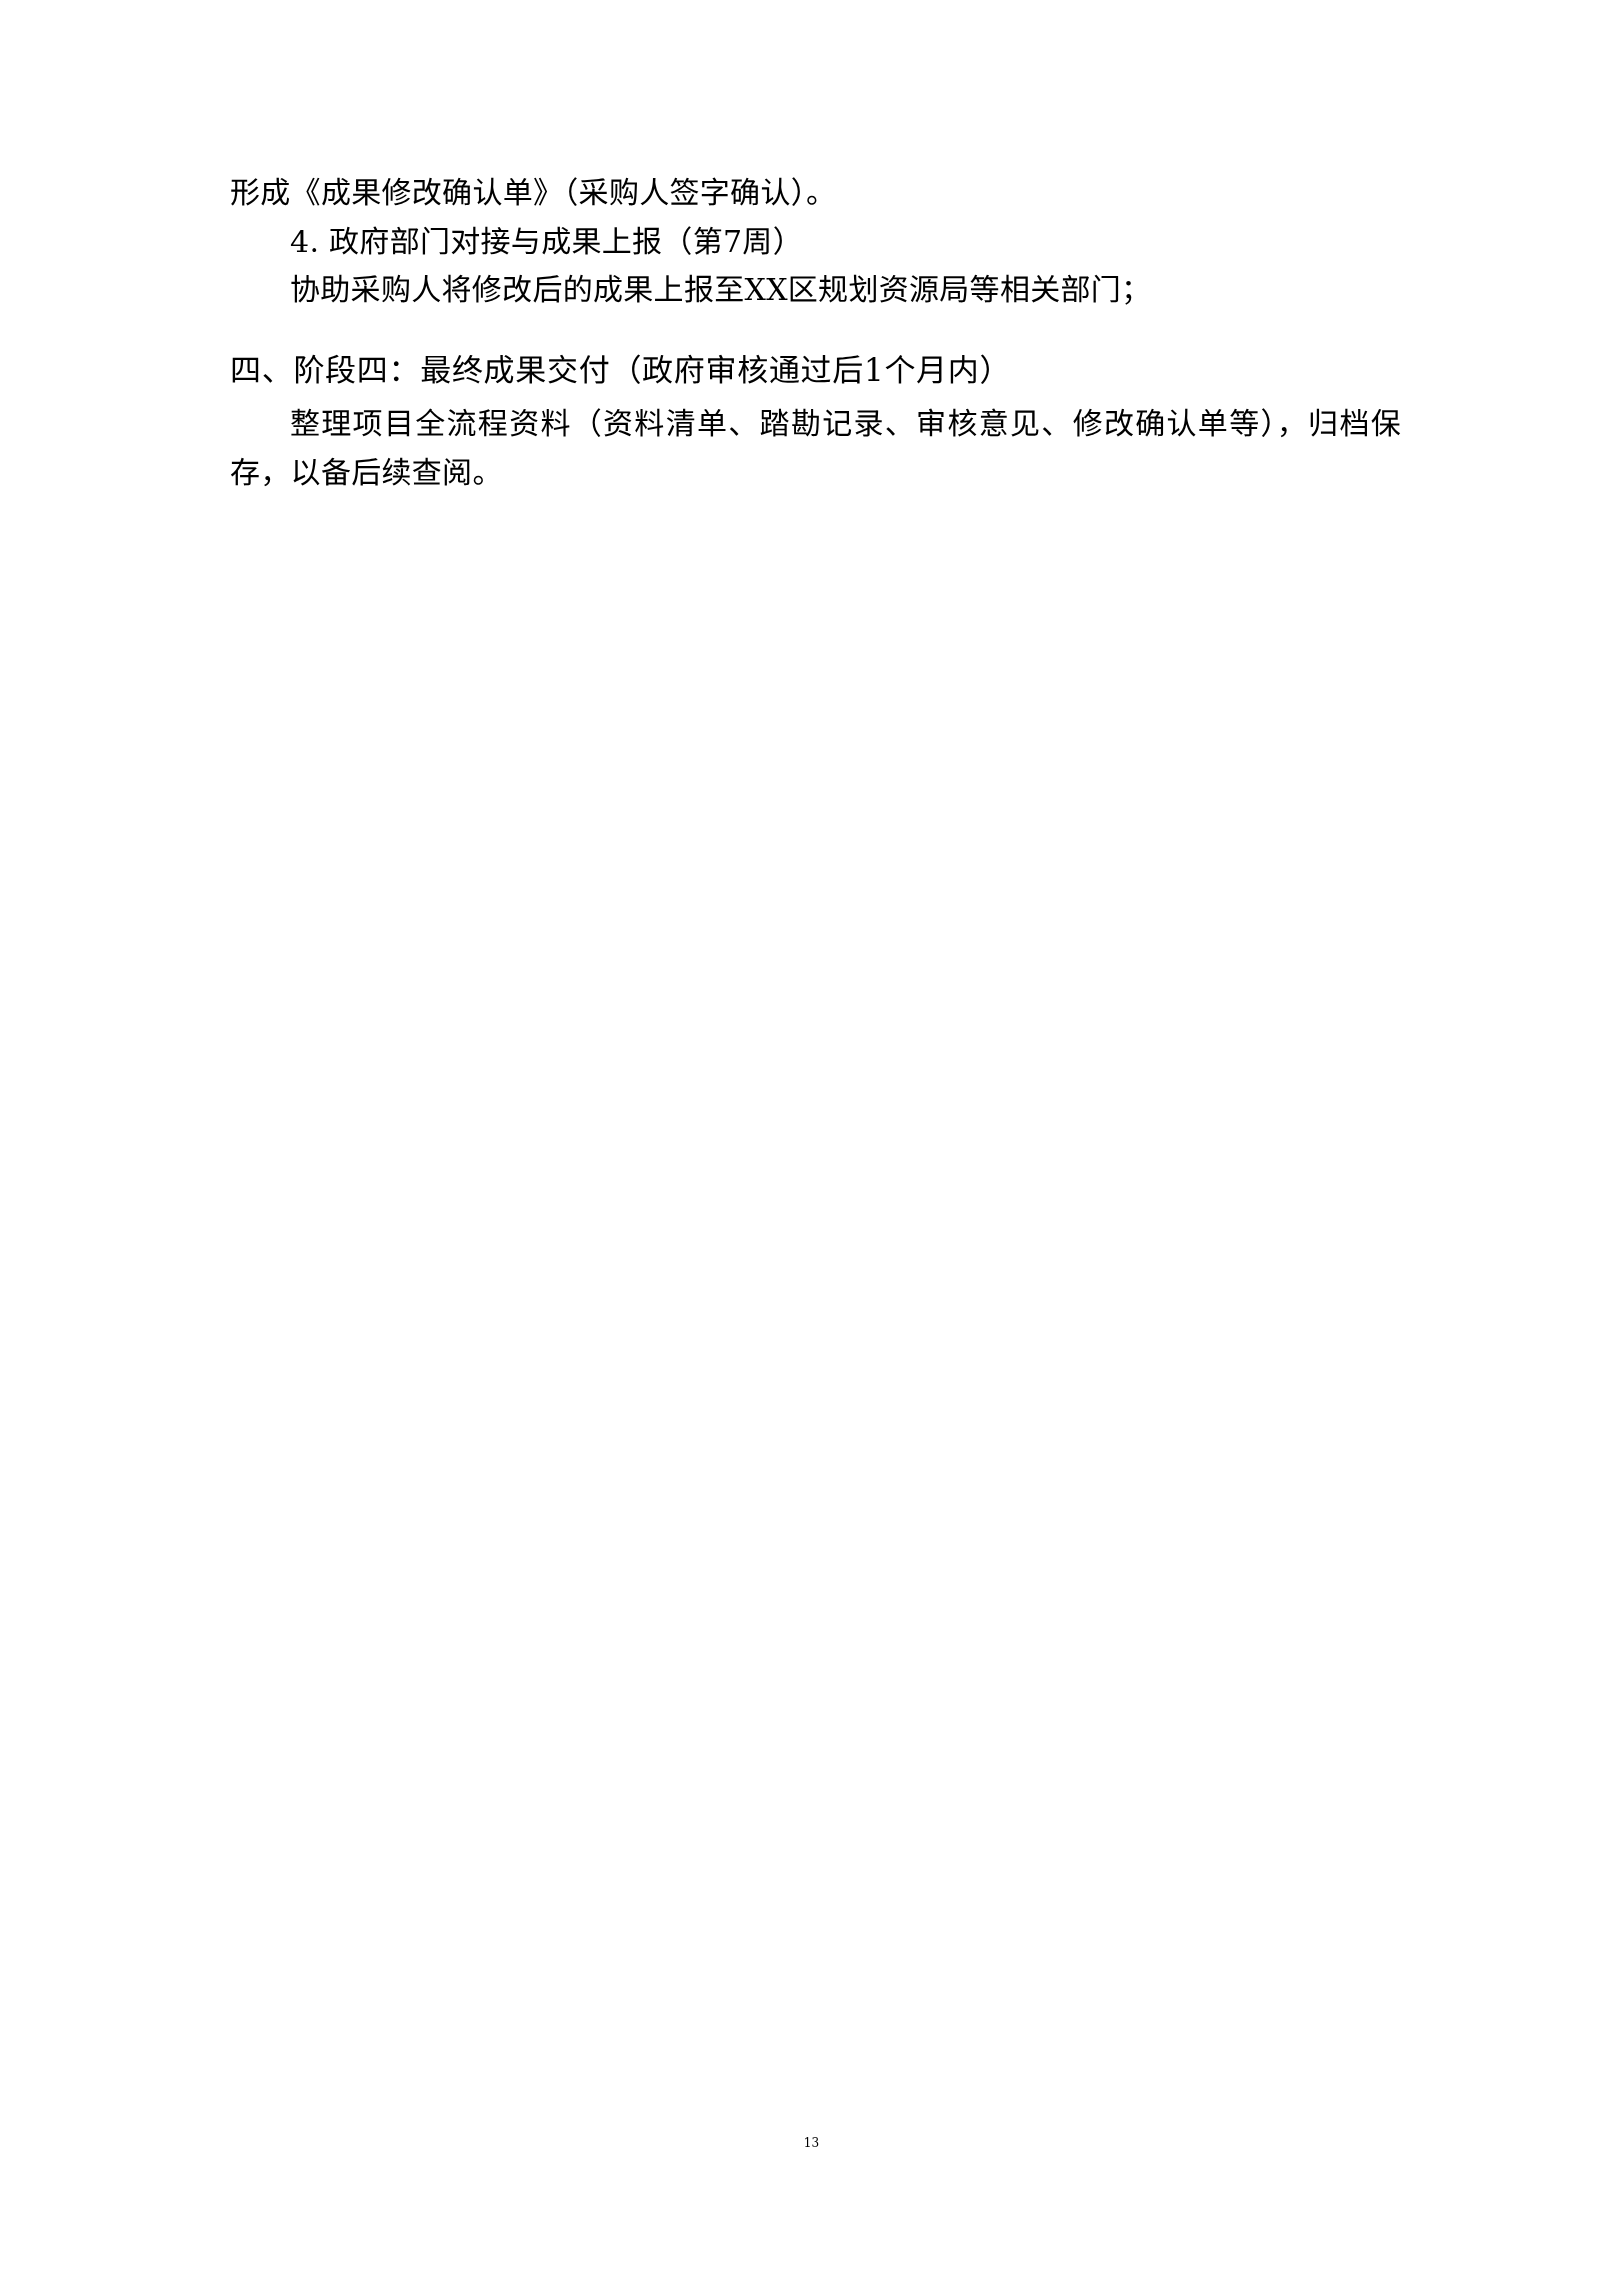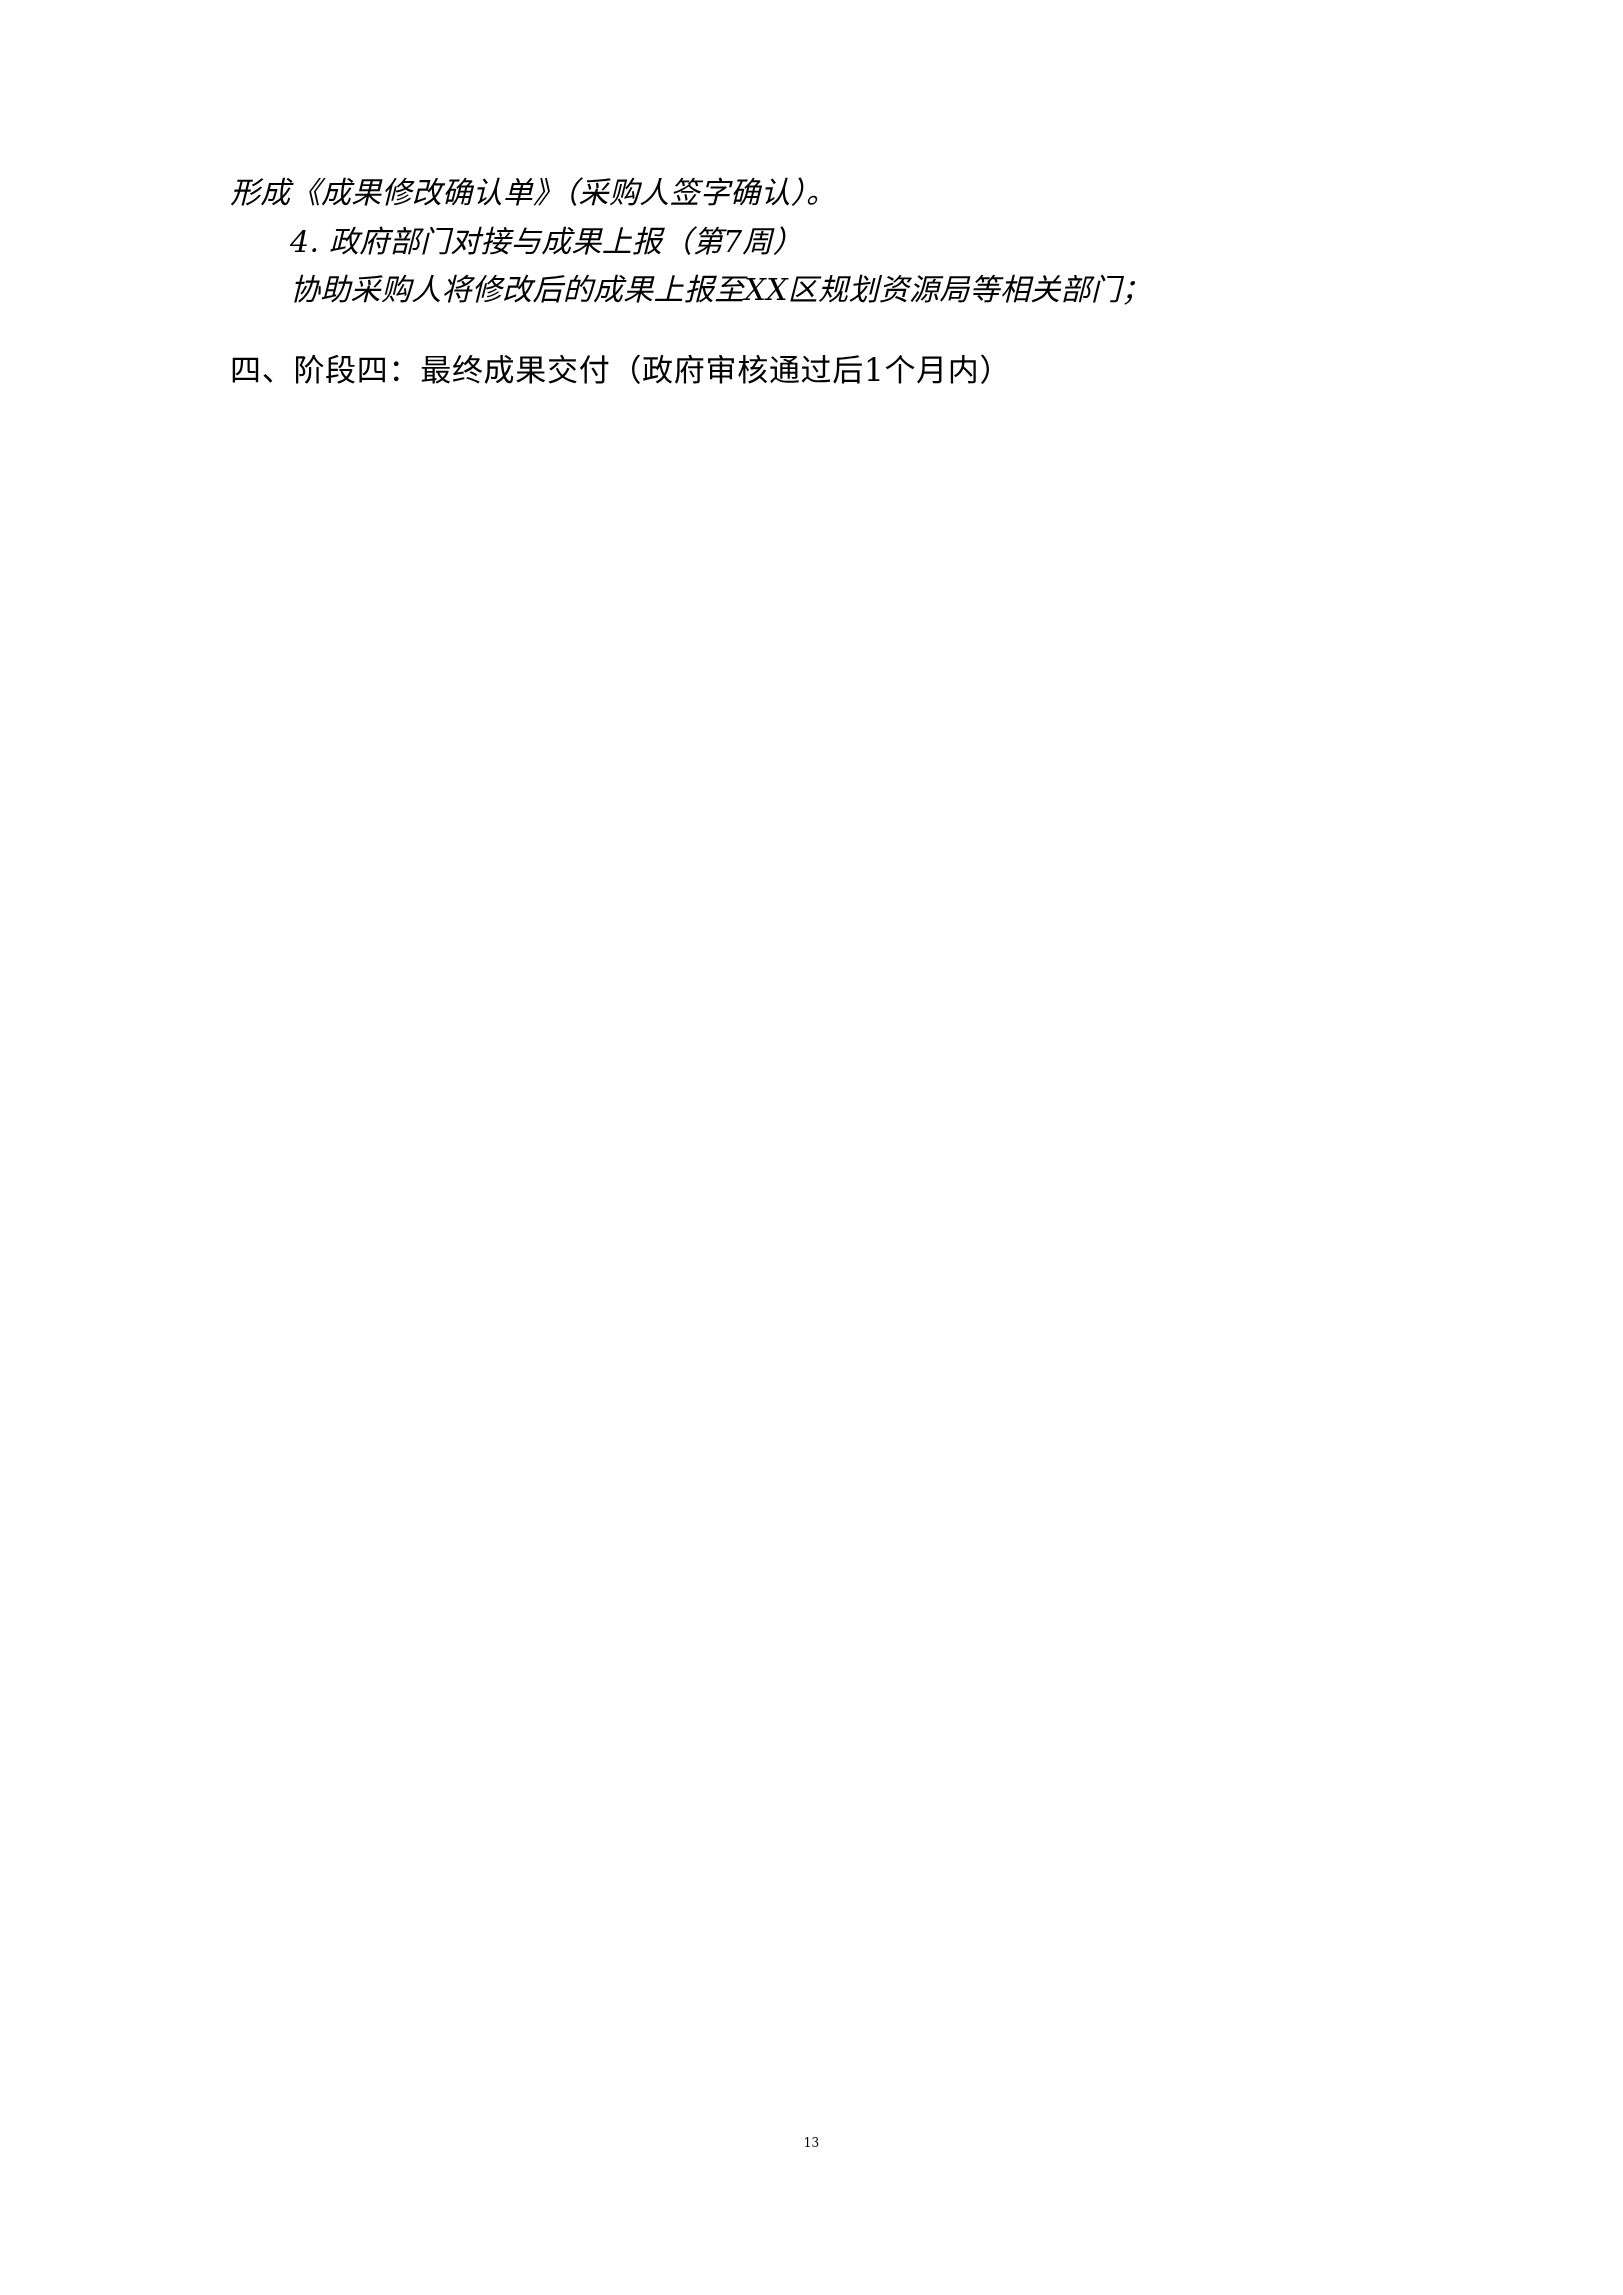--- a/index.html
+++ b/index.html
@@ -41,21 +41,20 @@
     font-weight: 400;
     letter-spacing: 0.7px;
     margin-top: 30px;
     margin-bottom: 5.2px;
   }
   .gap-before {
     margin-top: 2.6px;
   }
   .para-block {
     margin-bottom: 0;
-    font-style: italic;
   }
   .footer {
     position: absolute;
     left: 0;
     top: 2136px;
     width: 100%;
     text-align: center;
     font-size: 12px;
     font-family: "DejaVu Serif", "Liberation Serif", serif;
     color: #000000;
@@ -72,19 +71,20 @@
 
     <p class="para-block indent">4. 政府部门对接与成果上报（第7周）</p>
 
     <p class="para-block indent">协助采购人将修改后的成果上报至XX区规划资源局等相关部门；</p>
 
 
     <p class="heading">四、阶段四：最终成果交付（政府审核通过后1个月内）</p>
 
 
 
+    <p class="para-block indent">整理项目全流程资料（资料清单、踏勘记录、审核意见、修改确认单等），归档保存，以备后续查阅。</p>
 
   </div>
 
   <div class="footer">13</div>
 
 </div>
 
 
 </body></html>

